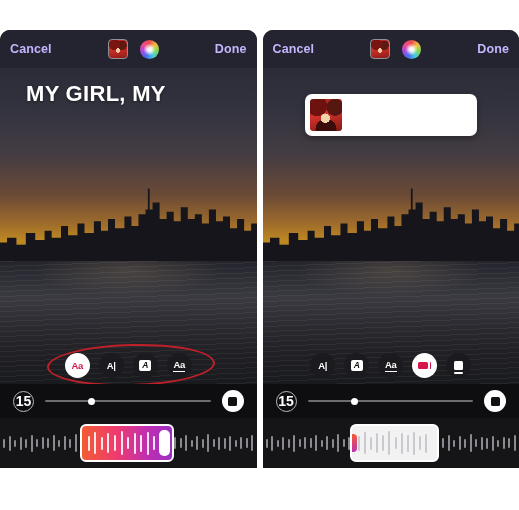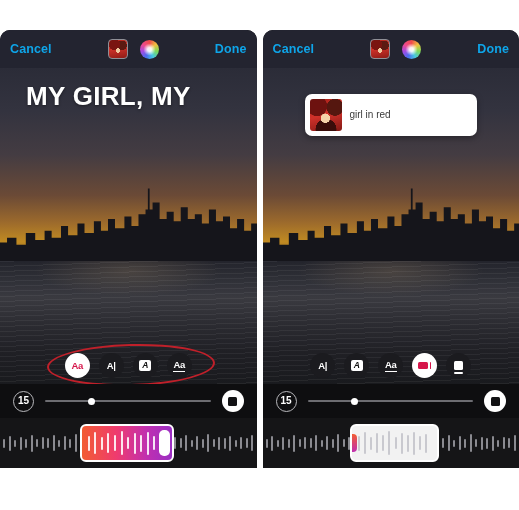--- a/index.html
+++ b/index.html
@@ -31,21 +31,21 @@
   .topbar {
     position: relative;
     height: 38px;
     flex: 0 0 38px;
     background: #232430;
     display: flex;
     align-items: center;
     padding: 0 10px;
   }
   .topbar-btn {
-    color: #0ea5e9;
+    color: #c4b5fd;
     font-size: 12.5px;
     font-weight: 600;
     letter-spacing: .1px;
     white-space: nowrap;
   }
   .topbar-center {
     flex: 1 1 auto;
     display: flex;
     align-items: center;
     justify-content: center;
@@ -107,21 +107,21 @@
 
   
   .lyric {
     position: absolute;
     left: 26px; top: 14px;
     z-index: 3;
     color: #ffffff;
     text-shadow: 0 1px 3px rgba(0,0,0,.45);
   }
   .lyric-line1 {
-    font-size: 26px; font-weight: 700;
+    font-size: 22px; font-weight: 700;
     letter-spacing: .3px; line-height: 1.12;
   }
   .lyric-line2 {
     font-size: 14.5px; font-weight: 700;
     letter-spacing: .3px; line-height: 1.3;
   }
 
   
   .music-card {
     position: absolute;
@@ -235,21 +235,21 @@
     gap: 11px;
   }
   .duration {
     width: 21px; height: 21px;
     border-radius: 50%;
     border: 1.4px solid #b9b9bd;
     display: flex; align-items: center; justify-content: center;
     flex: 0 0 auto;
   }
   .duration span {
-    color: #ffffff; font-size: 10px; font-weight: 600; line-height: 1;
+    color: #ffffff; font-size: 14px; font-weight: 600; line-height: 1;
   }
   .slider {
     position: relative;
     flex: 1 1 auto;
     height: 14px;
     display: flex; align-items: center;
   }
   .slider-track {
     width: 100%; height: 2px;
     background: #6d6d72; border-radius: 2px;
@@ -486,21 +486,20 @@
           L106,42 L106,32 L112,32 L112,40 L118,40 L118,30 L124,30 L124,26 L126,26 L126,8 L127.5,8 L127.5,26 L130,26 L130,20
           L136,20 L136,34 L142,34 L142,28 L148,28 L148,36 L154,36 L154,24 L160,24 L160,34 L166,34 L166,30 L172,30 L172,38
           L178,38 L178,26 L184,26 L184,36 L190,36 L190,32 L196,32 L196,42 L202,42 L202,34 L208,34 L208,44 L214,44 L214,38
           L220,38 L220,46 L226,46 L226,42 L232,42 L232,50 L238,50 L238,46 L244,46 L244,54 L252,54 L252,50 L260,50 L260,70 Z"></path>
       </svg>
       <div class="water"></div>
 
       <div class="music-card">
         <div class="music-art"></div>
         <div class="music-meta">
-          <div class="music-artist">girl in red</div>
         </div>
       </div>
 
       <div class="style-row">
         <div class="style-btn">
           <span class="glyph">A|</span>
         </div>
         <div class="style-btn">
           <span class="glyph-boxed">A</span>
         </div>

